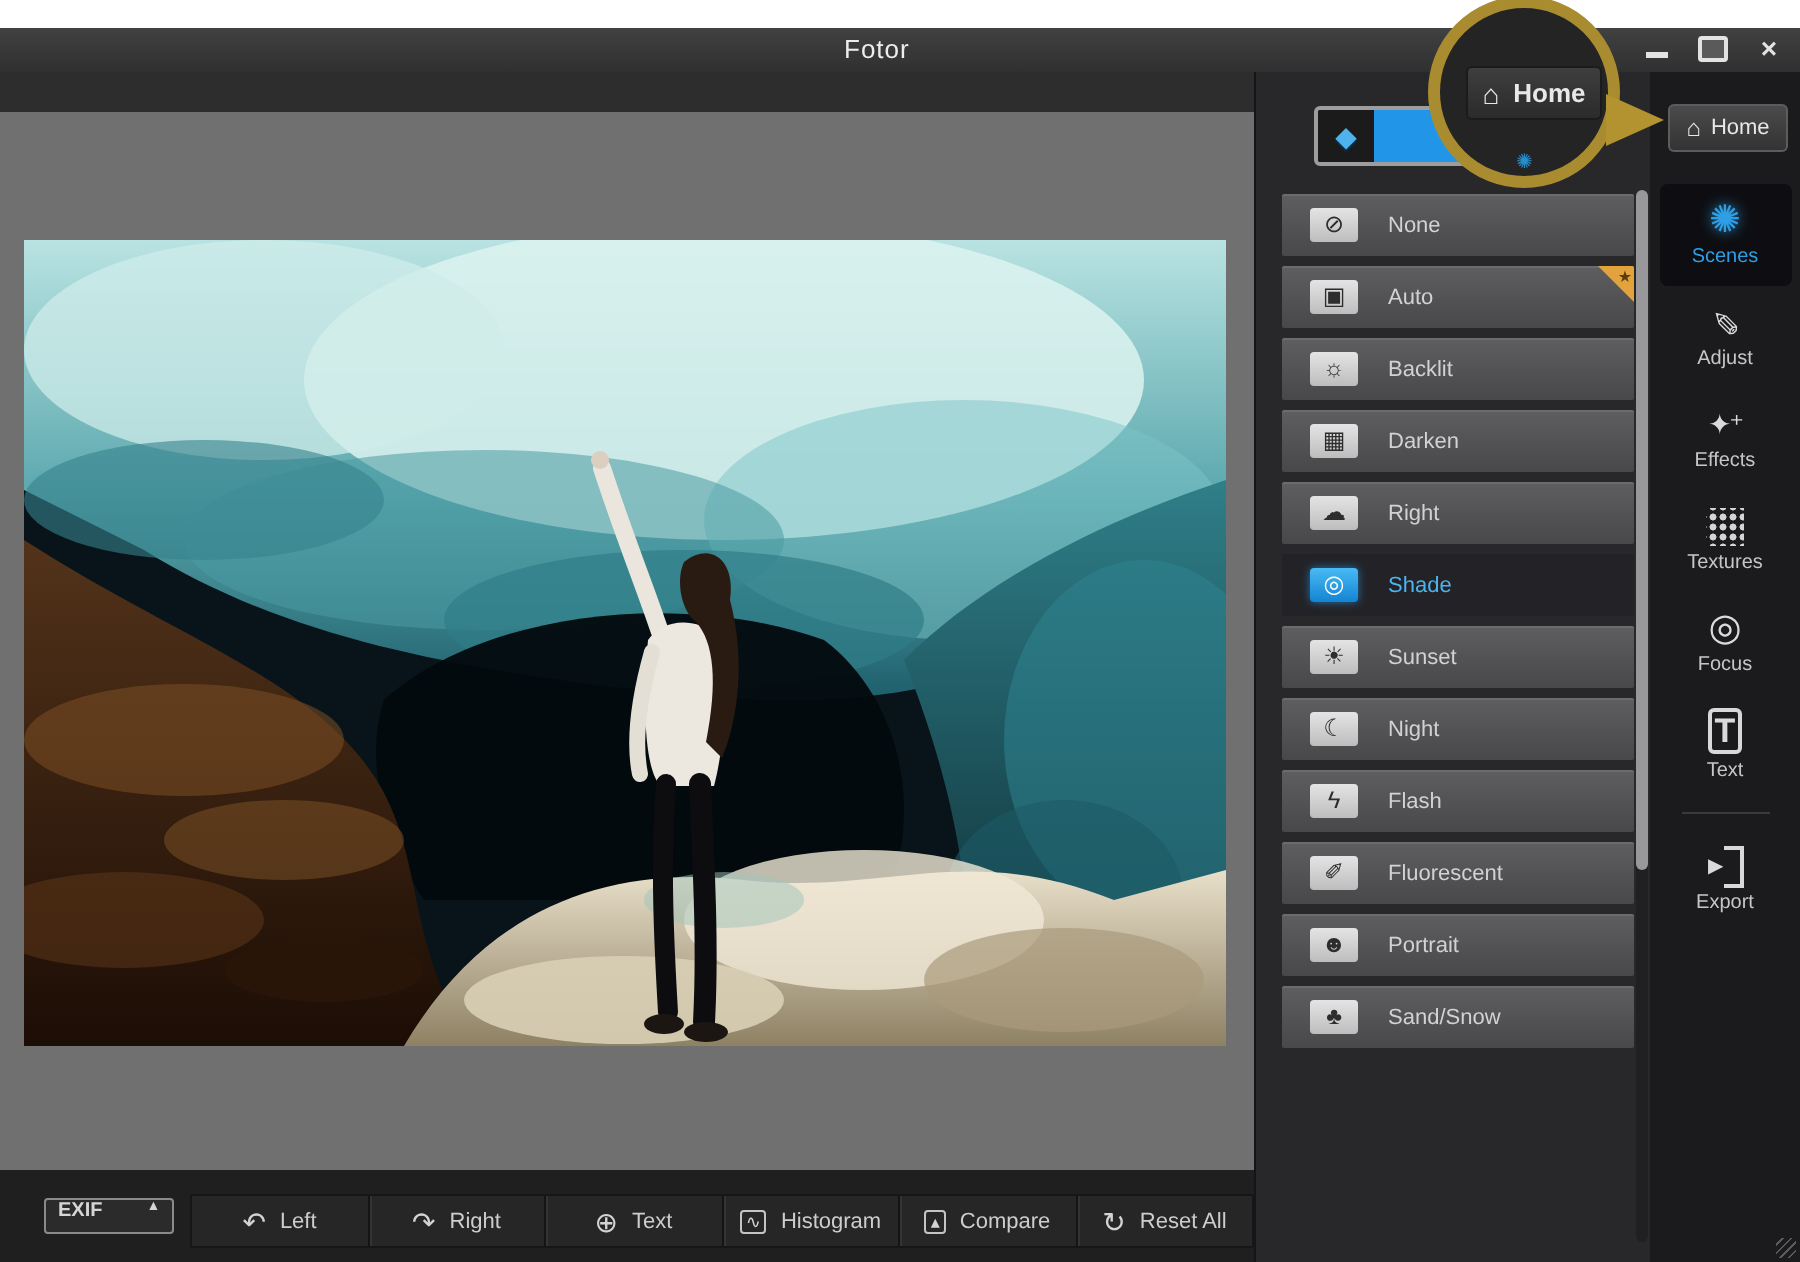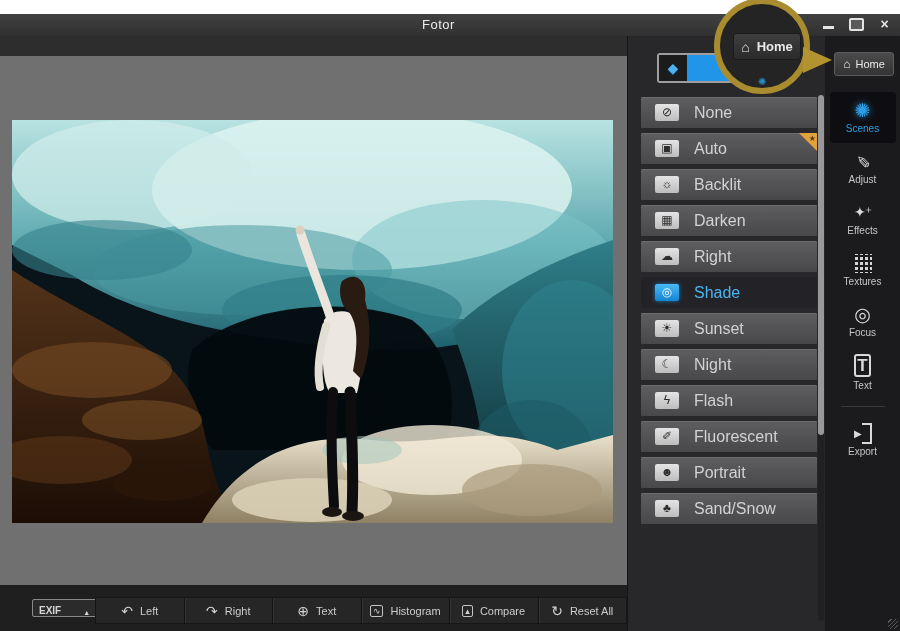--- a/index.html
+++ b/index.html
@@ -22,42 +22,42 @@
   .menu-item{color:#e2e2e2;font-size:11px;font-weight:bold;padding:0 10px;}
   .menu-item:first-child{padding-left:14px;}
 
   
   .canvas{position:absolute;left:0;top:42px;width:627px;height:529px;background:#707070;}
   .photo{position:absolute;left:12px;top:64px;width:601px;height:403px;background:#08141a;}
 
   
   .toolbar{position:absolute;left:0;top:571px;width:627px;height:46px;background:#1f1f1f;}
   .exif-btn{position:absolute;left:22px;top:14px;height:16px;padding:0 6px;border:1px solid #8a8a8a;border-radius:2px;
-            background:#2b2b2b;color:#d5d5d5;font-size:10px;font-weight:bold;display:flex;align-items:flex-end;gap:22px;margin-left:10px;}
+            background:#2b2b2b;color:#d5d5d5;font-size:10px;font-weight:bold;display:flex;align-items:flex-start;gap:22px;}
   .exif-arrow{font-size:7px;}
   .tool-group{position:absolute;left:95px;top:12px;width:530px;height:25px;display:flex;
               background:#262626;border:1px solid #161616;border-radius:1px;}
   .tool-btn{flex:1;display:flex;align-items:center;justify-content:center;gap:7px;color:#cdcdcd;font-size:11px;}
   .tool-btn + .tool-btn{border-left:1px solid #141414;box-shadow:inset 1px 0 0 #333;}
   .tool-ic{font-size:14px;color:#d3d3d3;line-height:14px;}
   .tool-ic.boxed{font-size:9px;line-height:10px;border:1px solid #c4c4c4;border-radius:2px;padding:0 2px;}
 
   
   .scenes-panel{position:absolute;left:627px;top:22px;width:198px;bottom:0;background:#28282b;border-left:1px solid #151515;}
   .enhance-toggle{position:absolute;left:29px;top:17px;width:89px;height:26px;border:2px solid #9d9d9d;border-radius:3px;
                   display:flex;overflow:hidden;background:#1b1b1b;}
   .toggle-left{width:28px;display:flex;align-items:center;justify-content:center;background:#1b1b1b;}
   .diamond{color:#4fb2ec;font-size:14px;text-shadow:0 1px 1px #063a5c;}
   .toggle-right{flex:1;background:#2196e8;}
   .scene-list{position:absolute;left:13px;top:61px;width:176px;}
   .scene-row{height:31px;margin-bottom:5px;display:flex;align-items:center;padding-left:14px;gap:15px;position:relative;
              background:linear-gradient(#5e5e61,#48484b);box-shadow:inset 0 1px 0 rgba(255,255,255,.09);border-radius:1px;overflow:hidden;}
   .scene-icon{width:24px;height:17px;border-radius:2px;background:linear-gradient(#e4e4e4,#bdbdbd);
               color:#2d2d2d;font-size:12px;line-height:17px;text-align:center;flex:0 0 auto;}
-  .scene-label{font-size:16px;color:#d2d2d2;}
+  .scene-label{font-size:11px;color:#d2d2d2;}
   .scene-row.selected{background:#232327;box-shadow:none;}
   .scene-row.selected .scene-icon{background:linear-gradient(#49baf4,#1384d2);color:#fff;box-shadow:0 0 4px rgba(40,150,230,.7);}
   .scene-row.selected .scene-label{color:#4ab4f0;}
   .pro-badge{position:absolute;top:0;right:0;width:0;height:0;border-top:18px solid #e2a23c;border-left:18px solid transparent;}
   .pro-badge b{position:absolute;top:-17px;right:1px;font-size:8px;color:#5a3c10;font-weight:normal;}
   .vscroll{position:absolute;left:190px;top:59px;bottom:10px;width:6px;background:#202023;border-radius:3px;}
   .vscroll .thumb{position:absolute;left:0;top:0;width:6px;height:340px;background:#98989b;border-radius:3px;}
 
   
   .sidebar{position:absolute;left:825px;right:0;top:22px;bottom:0;background:#1b1b1e;

